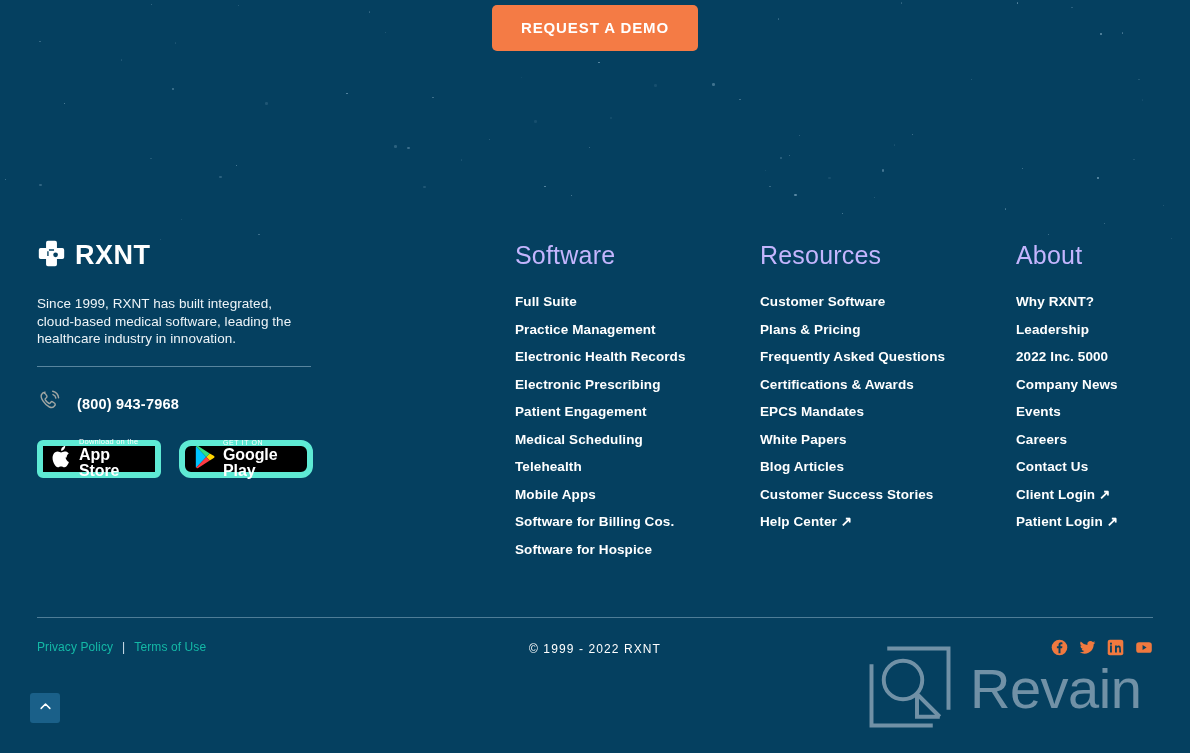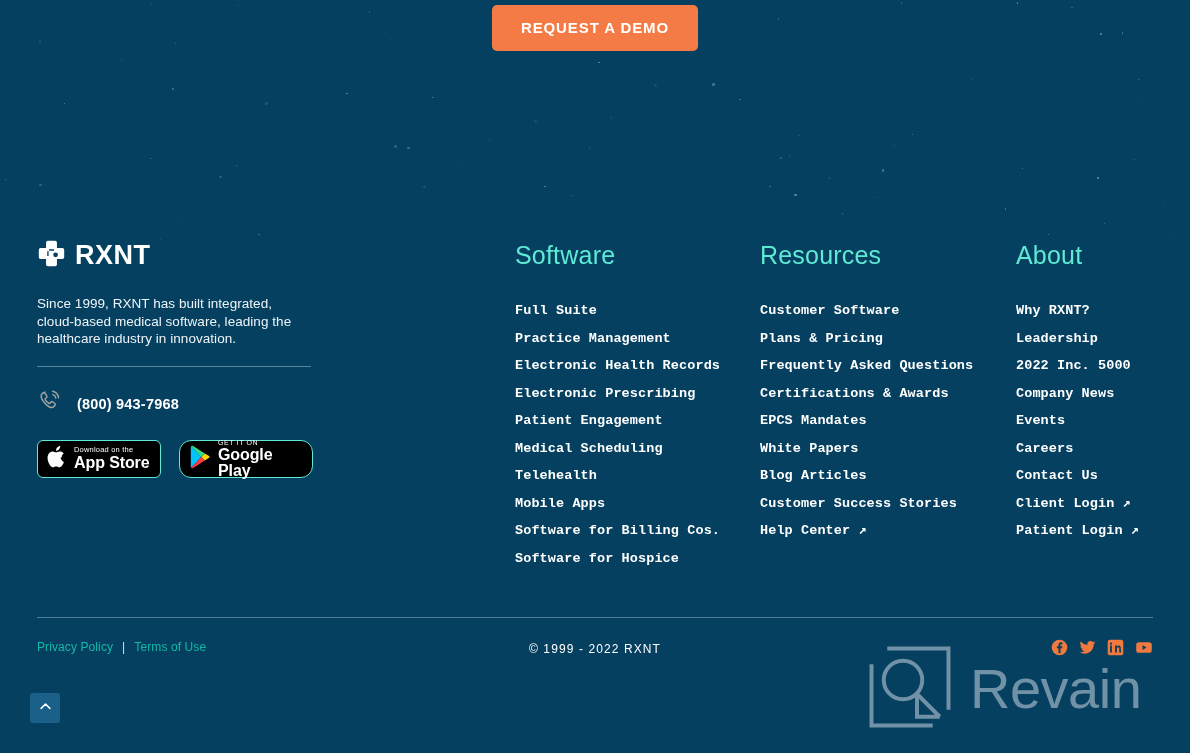--- a/index.html
+++ b/index.html
@@ -110,21 +110,21 @@
     letter-spacing: 0.2px;
   }
   .badges {
     margin-top: 23px;
     display: flex;
     gap: 18px;
   }
   .badge {
     height: 38px;
     background: #000000;
-    border: 1px solid #5eead4;
+    border: 6px solid #5eead4;
     border-radius: 6px;
     display: flex;
     align-items: center;
     padding: 0 9px;
     gap: 7px;
     cursor: pointer;
   }
   .badge-apple { width: 124px; }
   .badge-play  { width: 134px; border-radius: 12px; }
   .badge-txt { line-height: 1; }
@@ -145,37 +145,36 @@
   }
 
   
   .col { position: absolute; top: 243px; }
   .col-software  { left: 515px; }
   .col-resources { left: 760px; }
   .col-about     { left: 1016px; }
 
   .col-title {
     font-size: 25px;
-    color: #5eead4;
+    color: #c4b5fd;
     line-height: 1;
     letter-spacing: 0.2px;
-    margin-bottom: 29px;
+    margin-bottom: 20px;
     font-weight: normal;
   }
   .col-link {
     display: block;
     font-size: 13.5px;
     font-weight: bold;
     color: #ffffff;
     text-decoration: none;
     line-height: 27.5px;
     letter-spacing: 0.1px;
     white-space: nowrap;
     cursor: pointer;
-    font-family: Liberation Mono, monospace;
   }
 
   
   .bottom-divider {
     position: absolute;
     left: 37px;
     top: 617px;
     width: 1116px;
     height: 1px;
     background: rgba(190, 218, 234, 0.4);

